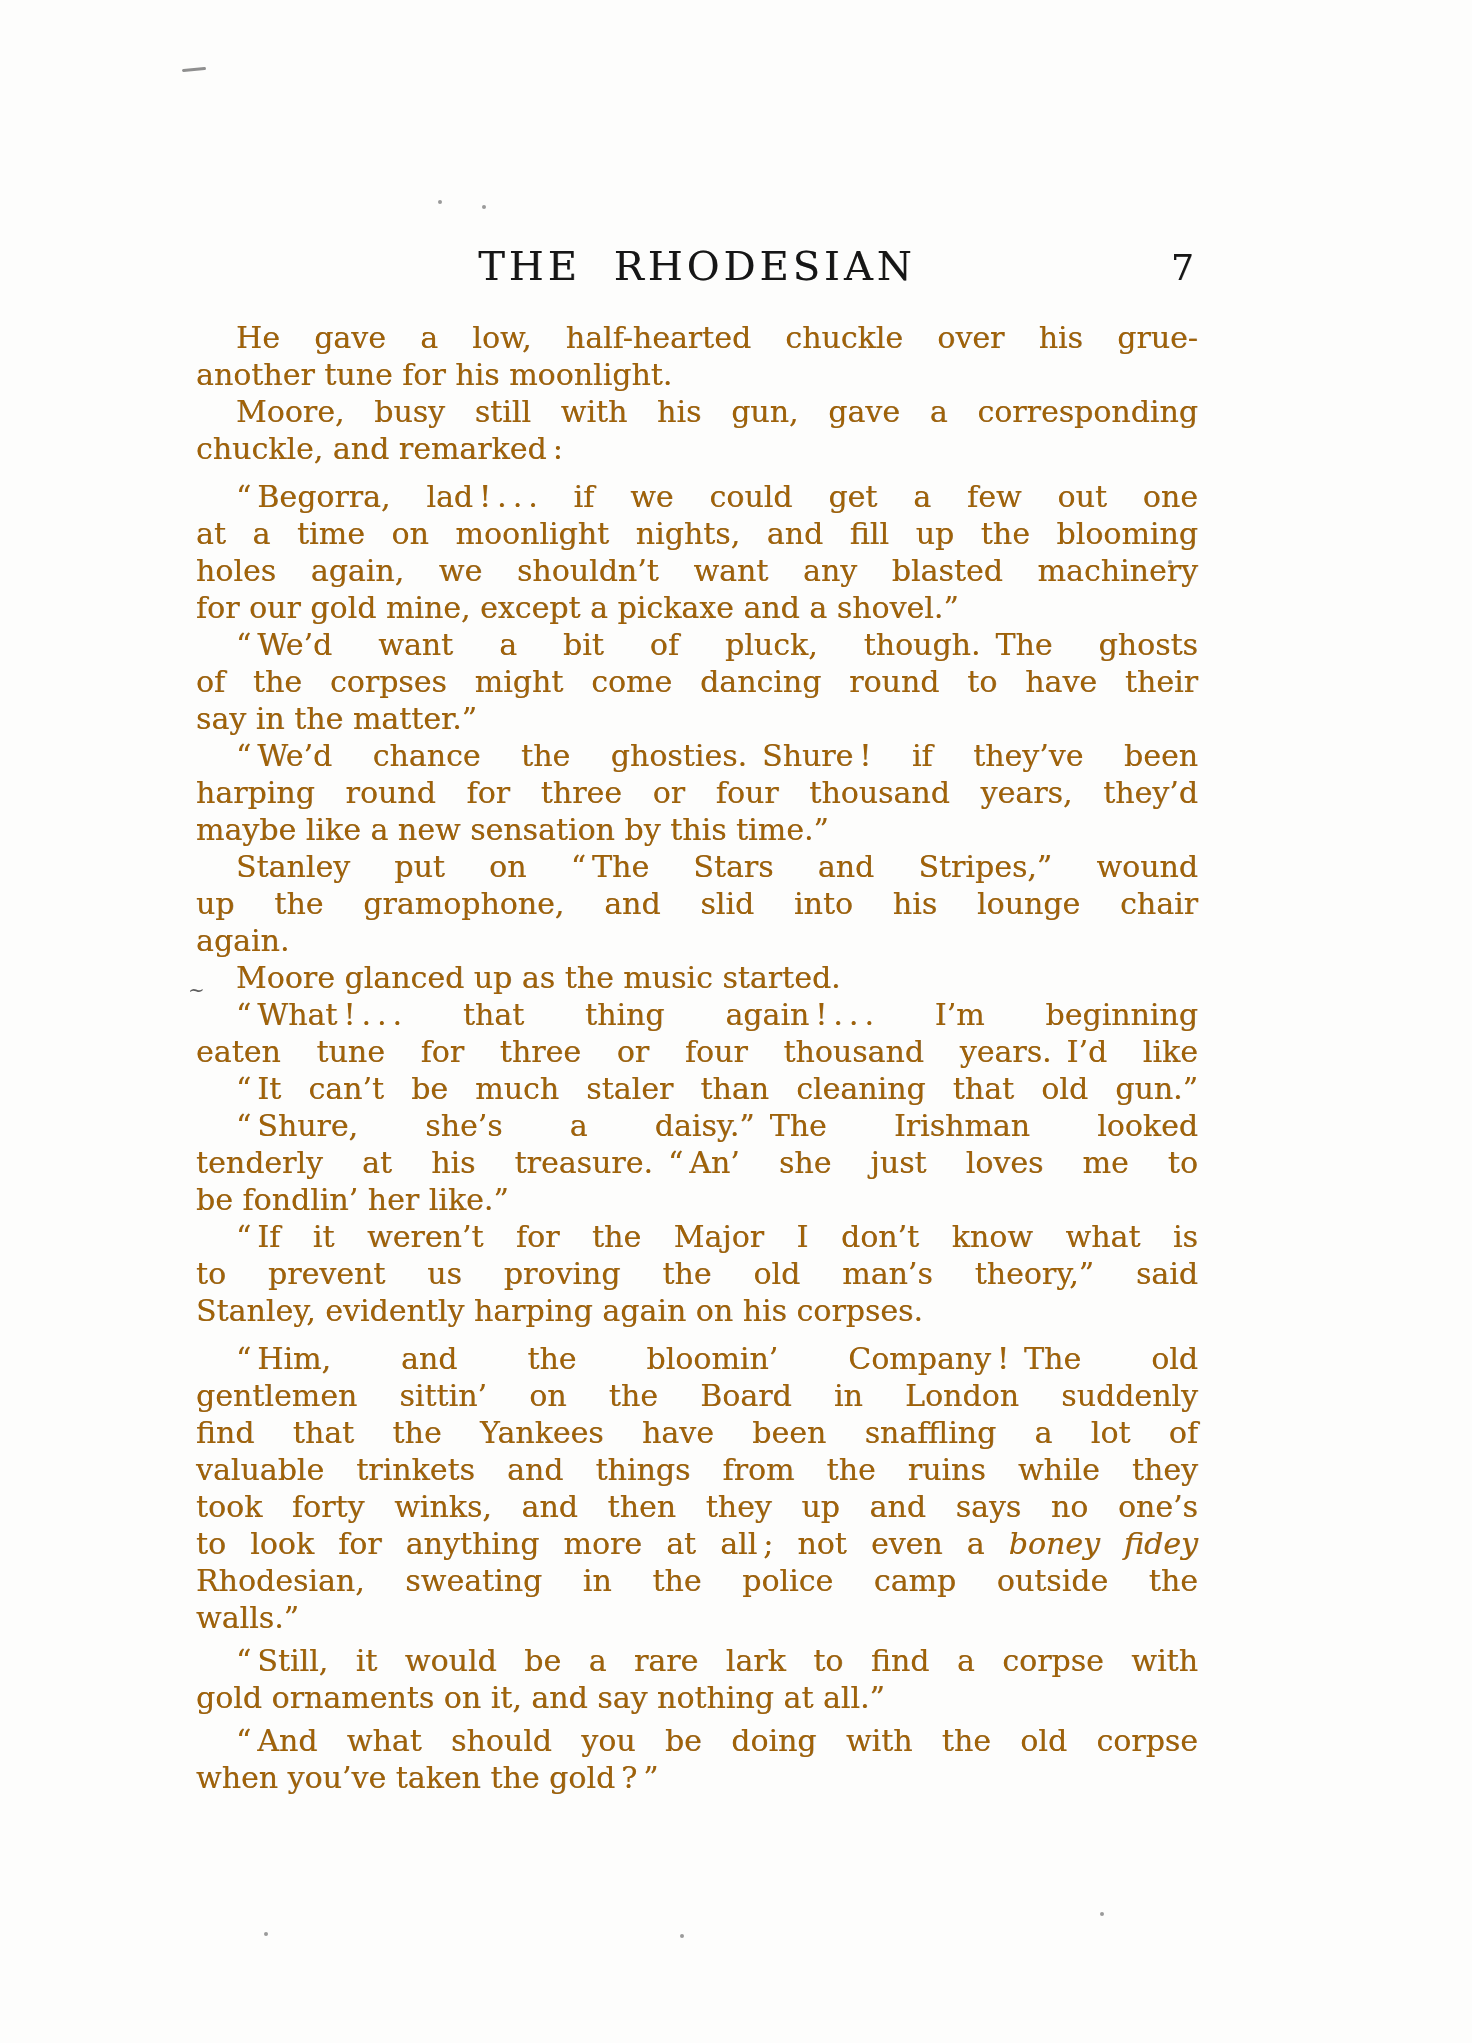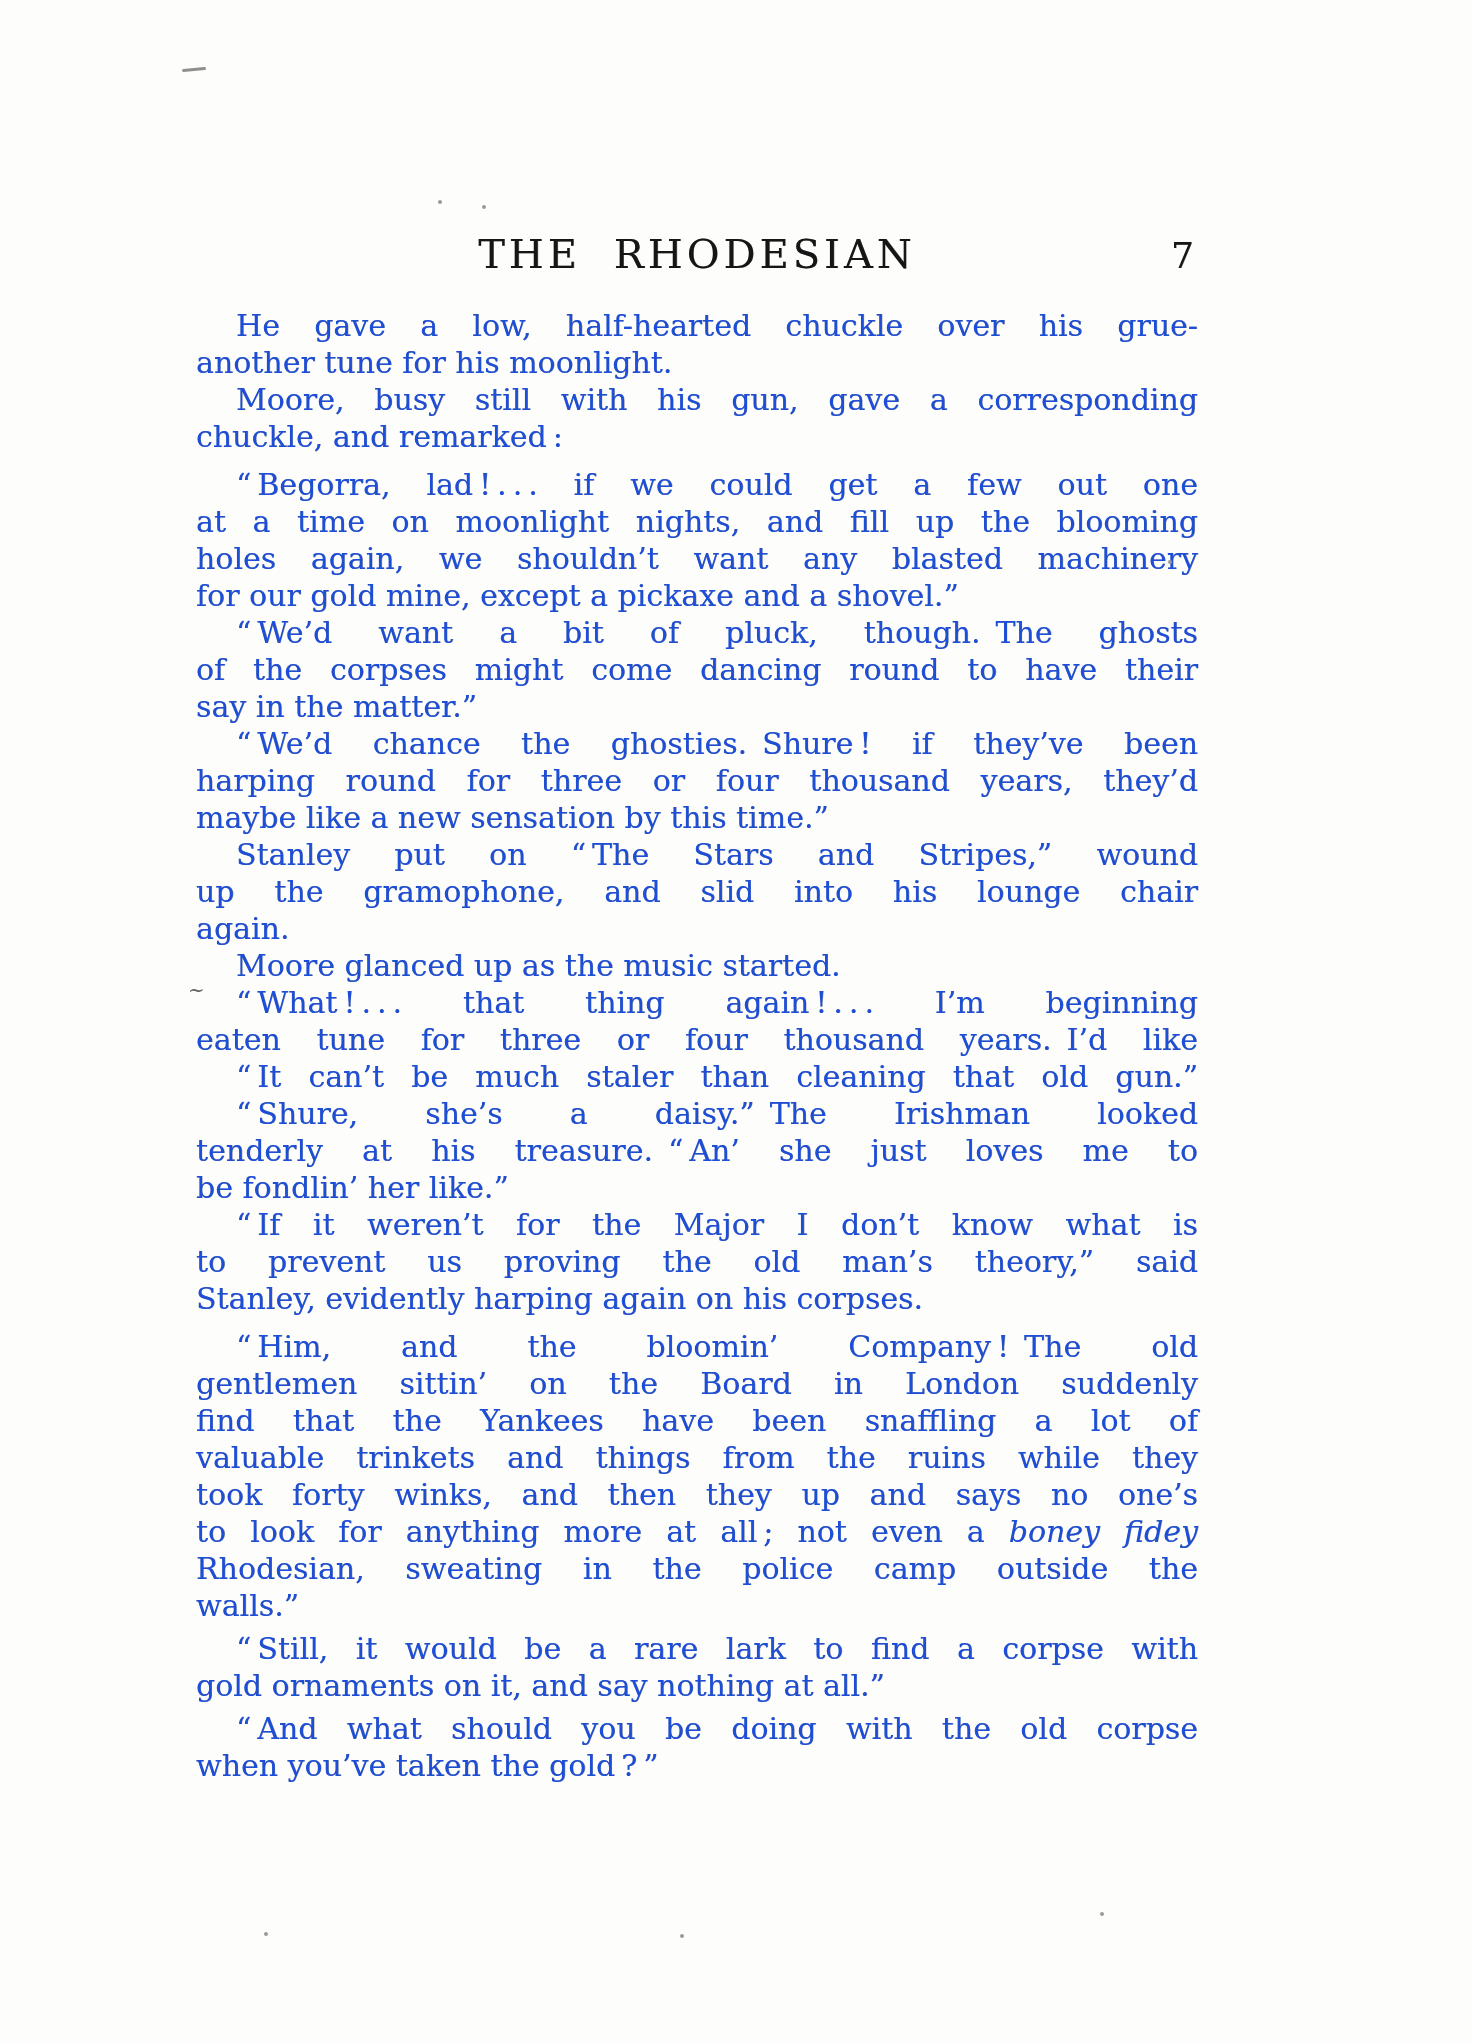--- a/index.html
+++ b/index.html
@@ -22,20 +22,21 @@
   }
   .inner {
     position: absolute;
     left: 196px;
     top: 230px;
     width: 1002px;
   }
   .hdr {
     position: relative;
     height: 52px;
+    margin-top: 12px;
   }
   .hdr .title {
     display: block;
     text-align: center;
     font-size: 40px;
     line-height: 48px;
     letter-spacing: 4px;
     word-spacing: 16px;
     color: #161616;
     text-shadow: 0.4px 0.4px 0 rgba(0,0,0,0.45);
@@ -46,21 +47,21 @@
     top: 4px;
     font-size: 36px;
     line-height: 44px;
     color: #161616;
     text-shadow: 0.4px 0.4px 0 rgba(0,0,0,0.45);
   }
   .body {
     margin-top: 25px;
     font-size: 30px;
     line-height: 37px;
-    color: #1d4ed8;
+    color: #a16207;
     text-shadow: 0.35px 0.35px 0 rgba(0,0,0,0.40);
   }
   .para { margin: 0; }
   .para.sp1 { margin-top: 6px; }
   .para.sp2 { margin-top: 11px; }
   .line {
     text-align: justify;
     text-align-last: justify;
   }
   .line.last { text-align-last: left; }

